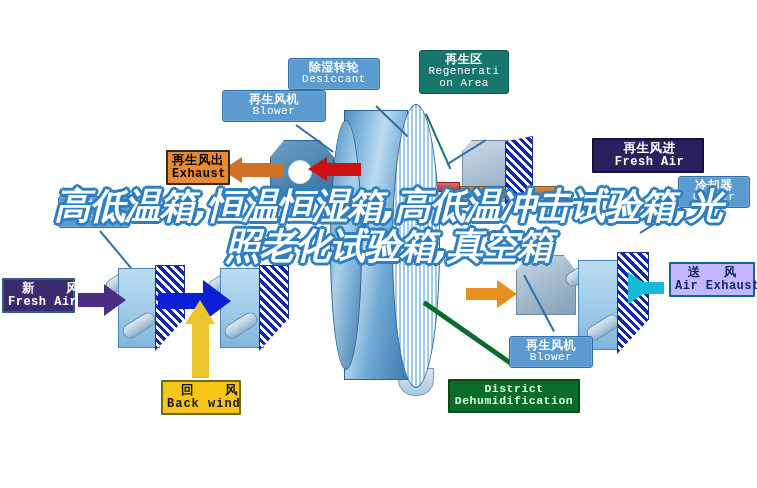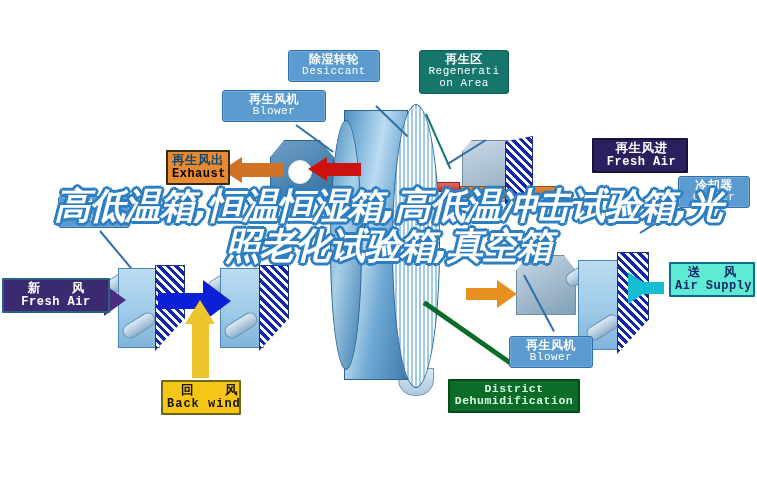--- a/index.html
+++ b/index.html
@@ -34,21 +34,21 @@
   .lbl.teal{
     background:#17766c;border:1.5px solid #0d5b52;color:#ffffff;border-radius:3px;
   }
   .lbl.teal .cn{font-size:12px;}
   .lbl.teal .en{font-size:11px;}
 
   
   .lbl.orange{
     background:#e98a33;border:2px solid #3a2b16;color:#2a1e0c;border-radius:1px;
   }
-  .lbl.orange .cn{font-size:12.5px;color:#0c4a6e;}
+  .lbl.orange .cn{font-size:12.5px;color:#000000;}
   .lbl.orange .en{font-size:12px;color:#000000;font-weight:bold;}
 
   
   .lbl.purple{
     background:#3b2a70;border:2px solid #2a5f87;color:#ffffff;border-radius:1px;
   }
   .lbl.purple .cn{font-size:12.5px;}
   .lbl.purple .en{font-size:12px;font-weight:bold;}
   .lbl.purple2{
     background:#2b1f5e;border:2px solid #181238;color:#ffffff;border-radius:1px;
@@ -65,21 +65,21 @@
 
   
   .lbl.green{
     background:#0b6b28;border:2px solid #064a1a;color:#b9f7c8;border-radius:1px;
   }
   .lbl.green .cn{font-size:12.5px;letter-spacing:14px;text-indent:14px;color:#cafcd6;}
   .lbl.green .en{font-size:11.5px;font-weight:bold;color:#d7ffe2;}
 
   
   .lbl.cyan{
-    background:#5eead4;border:2px solid #0b6b8c;color:#10275c;border-radius:1px;
+    background:#c4b5fd;border:2px solid #0b6b8c;color:#10275c;border-radius:1px;
   }
   .lbl.cyan .cn{font-size:12.5px;letter-spacing:10px;text-indent:10px;color:#0f2a63;}
   .lbl.cyan .en{font-size:12px;font-weight:bold;color:#0f2a63;}
 
   
   .leader{position:absolute;background:#2f6ea8;transform-origin:0 50%;z-index:18;height:2px;}
   .leader.teal{background:#17766c;}
   .leader.green{background:#0b6b28;}
 
   
@@ -215,58 +215,58 @@
 
   <div class="leader" style="left:376px;top:105px;width:44px;transform:rotate(44deg);"></div>
   <div class="leader" style="left:296px;top:124px;width:46px;transform:rotate(36deg);"></div>
   <div class="leader teal" style="left:426px;top:113px;width:60px;transform:rotate(66deg);"></div>
   <div class="leader" style="left:486px;top:139px;width:46px;transform:rotate(148deg);"></div>
   <div class="leader" style="left:640px;top:232px;width:46px;transform:rotate(-32deg);"></div>
   <div class="leader" style="left:100px;top:230px;width:48px;transform:rotate(50deg);"></div>
   <div class="leader" style="left:524px;top:274px;width:64px;transform:rotate(62deg);"></div>
   <div class="leader green" style="left:424px;top:300px;width:106px;height:5px;transform:rotate(35deg);"></div>
 
-  <div class="lbl blue" style="left:288px;top:50px;width:92px;">
+  <div class="lbl blue" style="left:288px;top:58px;width:92px;">
     <span class="cn">除湿转轮</span>
     <span class="en">Desiccant</span>
   </div>
 
   <div class="lbl blue" style="left:222px;top:90px;width:104px;">
     <span class="cn">再生风机</span>
     <span class="en">Blower</span>
   </div>
 
   <div class="lbl teal" style="left:419px;top:50px;width:90px;">
     <span class="cn">再生区</span>
     <span class="en">Regenerati</span>
     <span class="en">on Area</span>
   </div>
 
 
-  <div class="lbl purple2" style="left:592px;top:138px;width:96px;padding-left:7px;">
+  <div class="lbl purple2" style="left:592px;top:138px;width:112px;padding-left:7px;">
     <span class="cn">再生风进</span>
     <span class="en">Fresh Air</span>
   </div>
 
   <div class="lbl blue" style="left:678px;top:176px;width:72px;">
     <span class="cn">冷却器</span>
     <span class="en">Cooler</span>
   </div>
 
   <div class="lbl orange" style="left:166px;top:150px;width:64px;">
     <span class="cn">再生风出</span>
     <span class="en">Exhaust</span>
   </div>
 
   <div class="lbl blue" style="left:58px;top:196px;width:72px;">
     <span class="cn">冷却器</span>
     <span class="en">Cooler</span>
   </div>
 
-  <div class="lbl purple" style="left:2px;top:278px;width:108px;text-align:center;">
+  <div class="lbl purple" style="left:2px;top:278px;width:73px;text-align:center;">
     <span class="cn" style="letter-spacing:14px;text-indent:14px;">新 风</span>
     <span class="en">Fresh Air</span>
   </div>
 
   <div class="lbl yellow" style="left:161px;top:380px;width:80px;">
     <span class="cn">回 风</span>
     <span class="en">Back wind</span>
   </div>
 
   <div class="lbl blue" style="left:509px;top:336px;width:84px;">
@@ -274,18 +274,18 @@
     <span class="en">Blower</span>
   </div>
 
   <div class="lbl green" style="left:448px;top:379px;width:132px;">
     <span class="en">District</span>
     <span class="en">Dehumidification</span>
   </div>
 
   <div class="lbl cyan" style="left:669px;top:262px;width:86px;">
     <span class="cn">送 风</span>
-    <span class="en">Air Supply</span>
+    <span class="en">Air Exhaust</span>
   </div>
 
   <div id="headline">高低温箱,恒温恒湿箱,高低温冲击试验箱,光照老化试验箱,真空箱</div>
 
 </div>
 
 </body></html>

